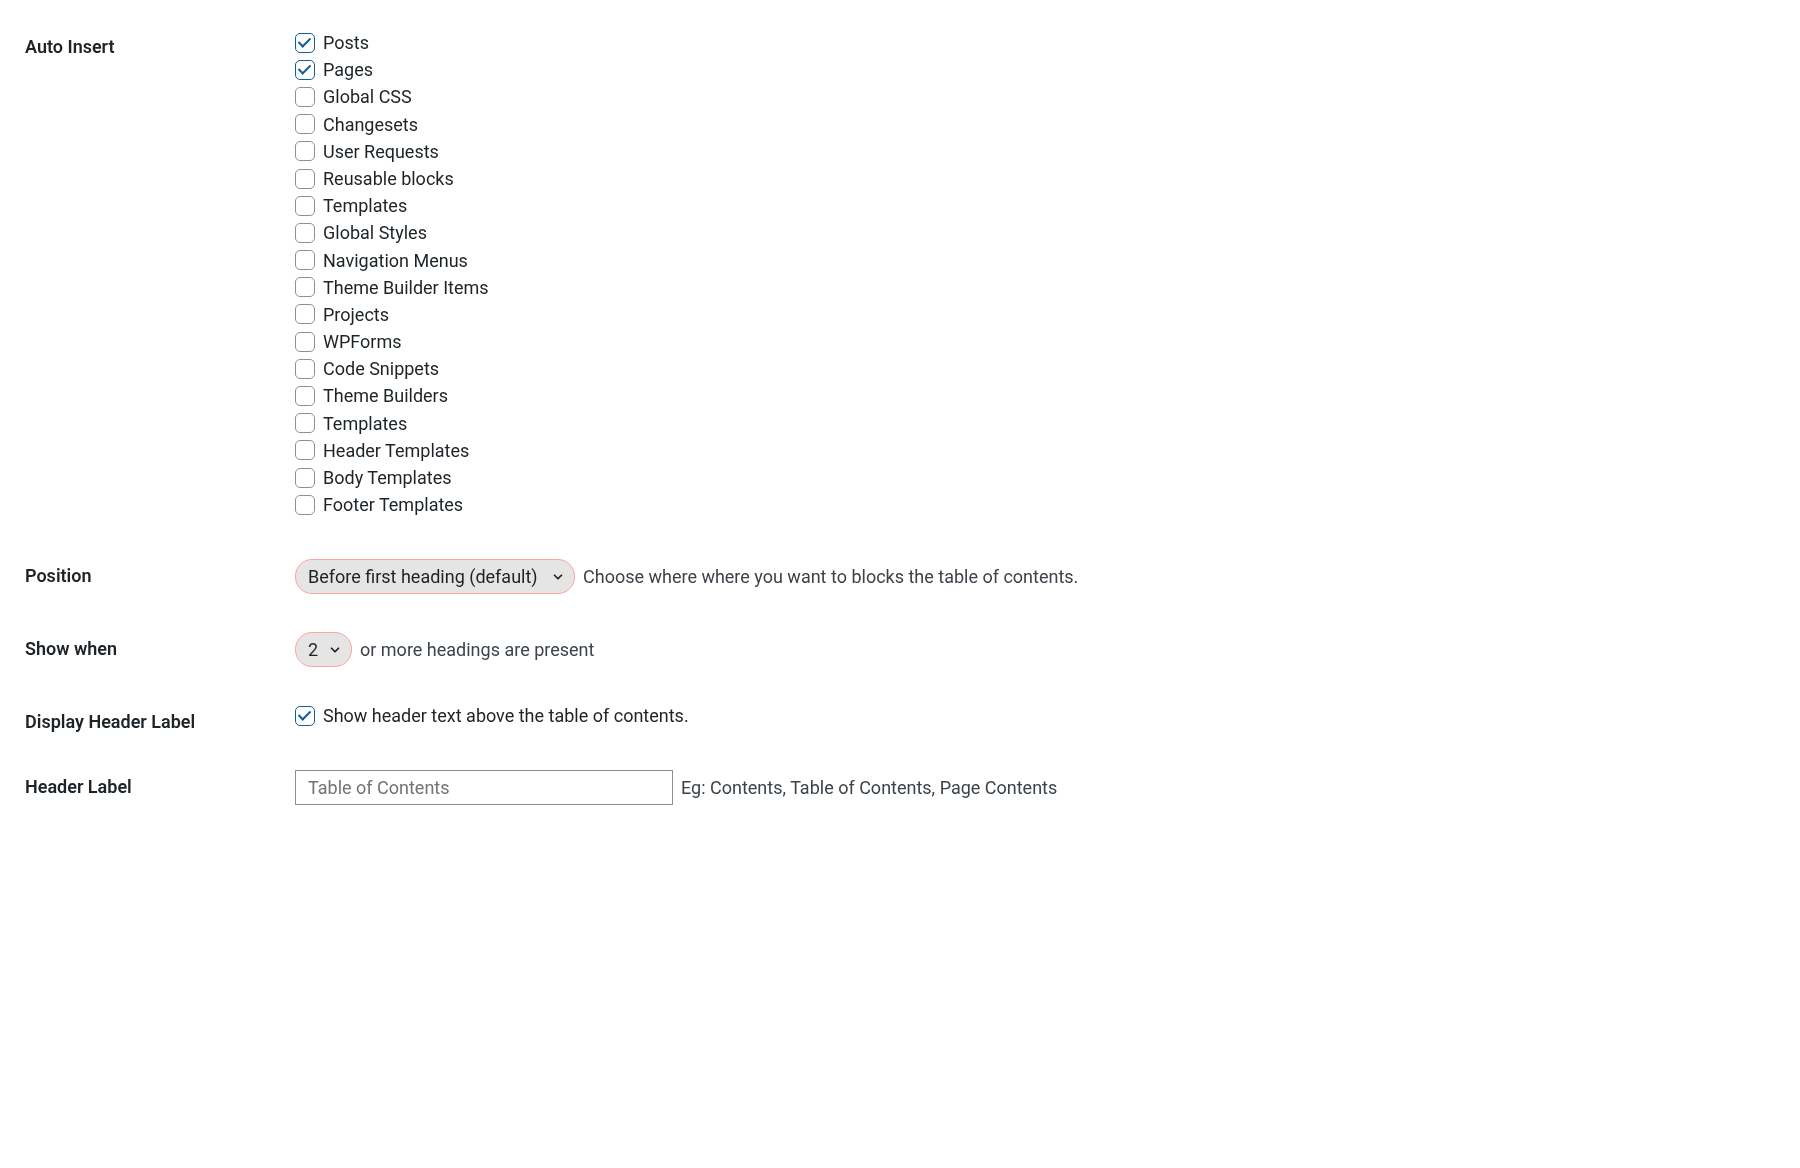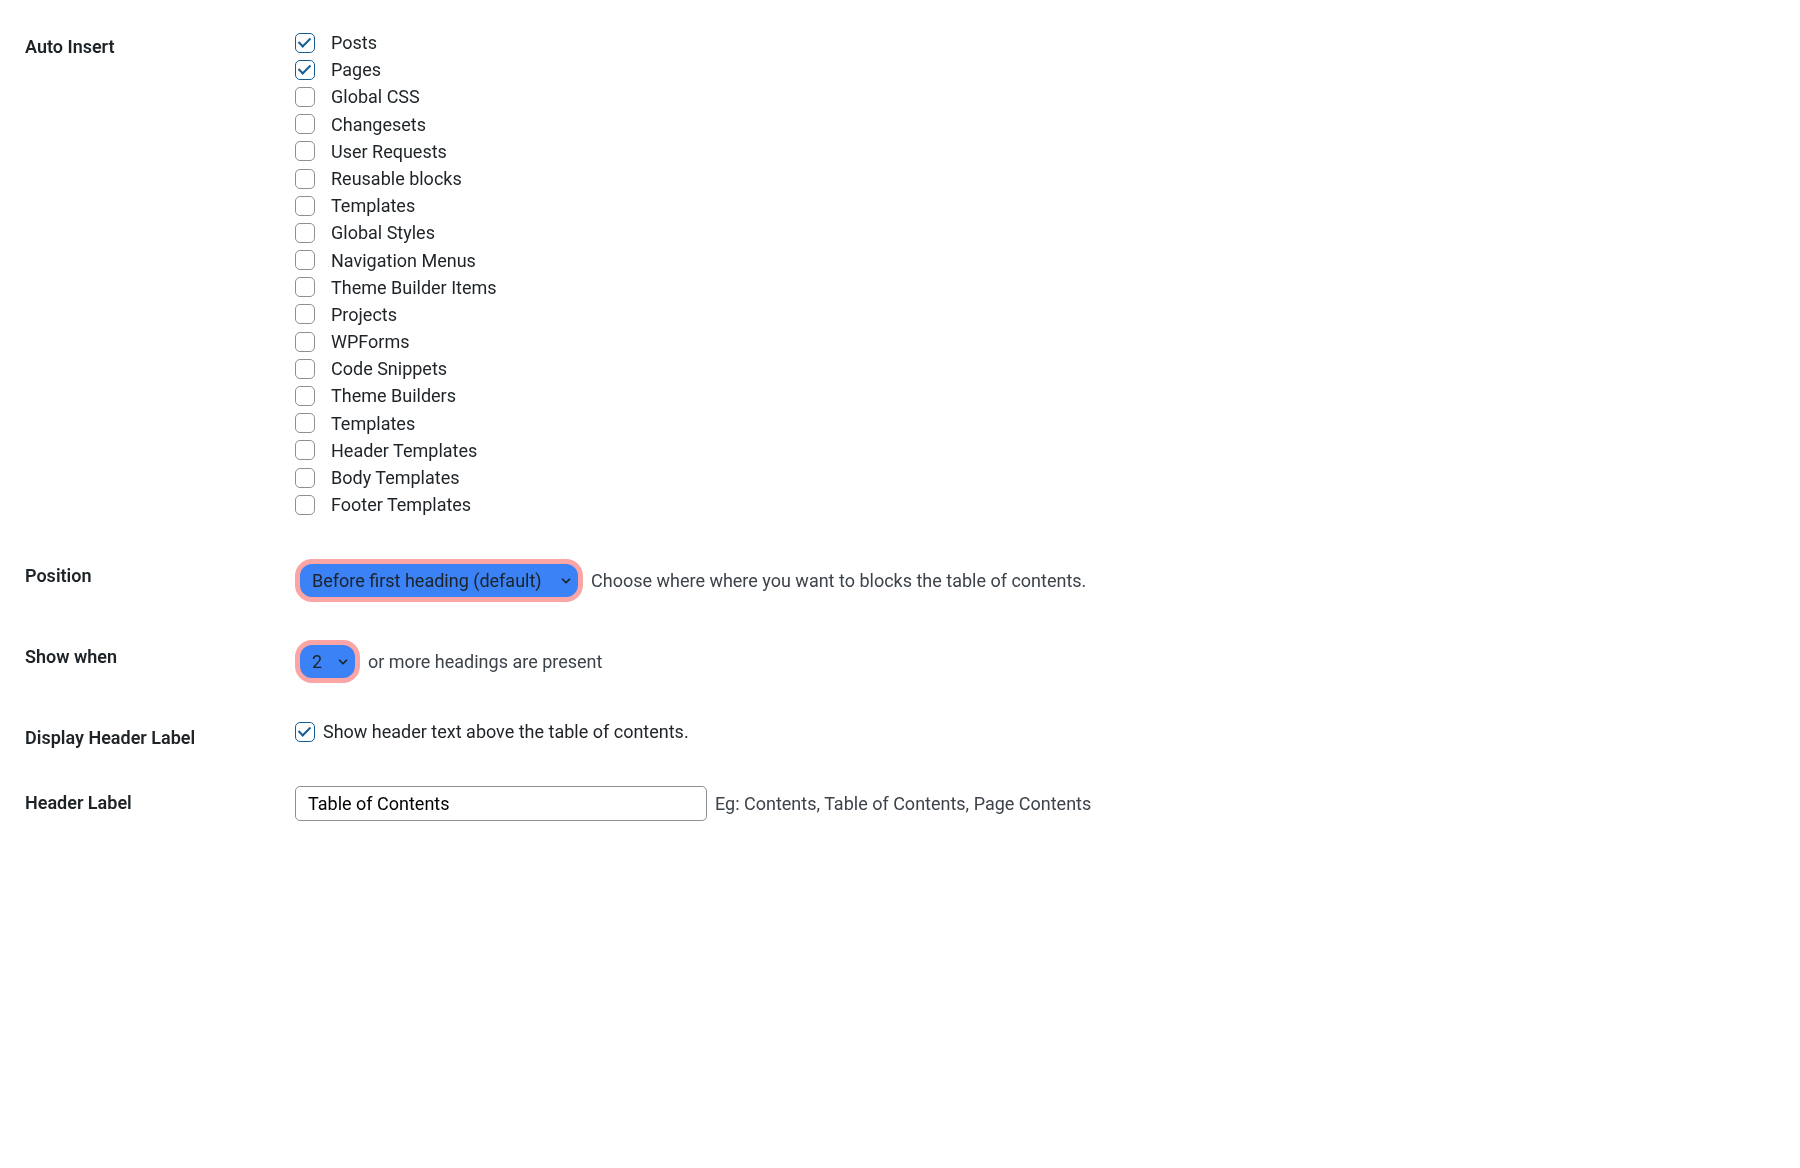--- a/index.html
+++ b/index.html
@@ -34,21 +34,21 @@
       flex: 1;
     }
     .checkbox-list {
       display: flex;
       flex-direction: column;
       gap: 2px;
     }
     .checkbox-item {
       display: flex;
       align-items: center;
-      gap: 16px;
+      gap: 8px;
       line-height: 1.4;
     }
     .checkbox {
       width: 20px;
       height: 20px;
       border: 1.5px solid #8c8f94;
       border-radius: 5px;
       background: #fff;
       appearance: none;
       cursor: pointer;
@@ -89,22 +89,22 @@
       display: flex;
       align-items: center;
       gap: 8px;
     }
     .select-wrapper {
       position: relative;
       display: inline-block;
     }
     .select {
       appearance: none;
-      background: #3b82f6;
-      border: 5px solid #fca5a5;
+      background: #e5e5e5;
+      border: 1px solid #fca5a5;
       border-radius: 17px;
       padding: 6px 36px 6px 12px;
       font-size: 18px;
       color: #1d2327;
       cursor: pointer;
       font-family: inherit;
     }
     .select-small {
       padding: 6px 32px 6px 12px;
     }
@@ -123,25 +123,25 @@
       display: block;
     }
     .inline-text {
       font-size: 18px;
       color: #3c434a;
     }
     .text-input {
       appearance: none;
       background: #fff;
       border: 1px solid #8c8f94;
-      border-radius: 5px;
+      border-radius: 0;
       padding: 6px 12px;
       font-size: 18px;
-      color: #000000;
-      width: 412px;
+      color: #737373;
+      width: 378px;
       font-family: inherit;
     }
   </style>
 </head>
 <body>
 
 <div class="form-row">
   <div class="form-label">Auto Insert</div>
   <div class="form-content">
     <div class="checkbox-list" id="auto-insert-list">

